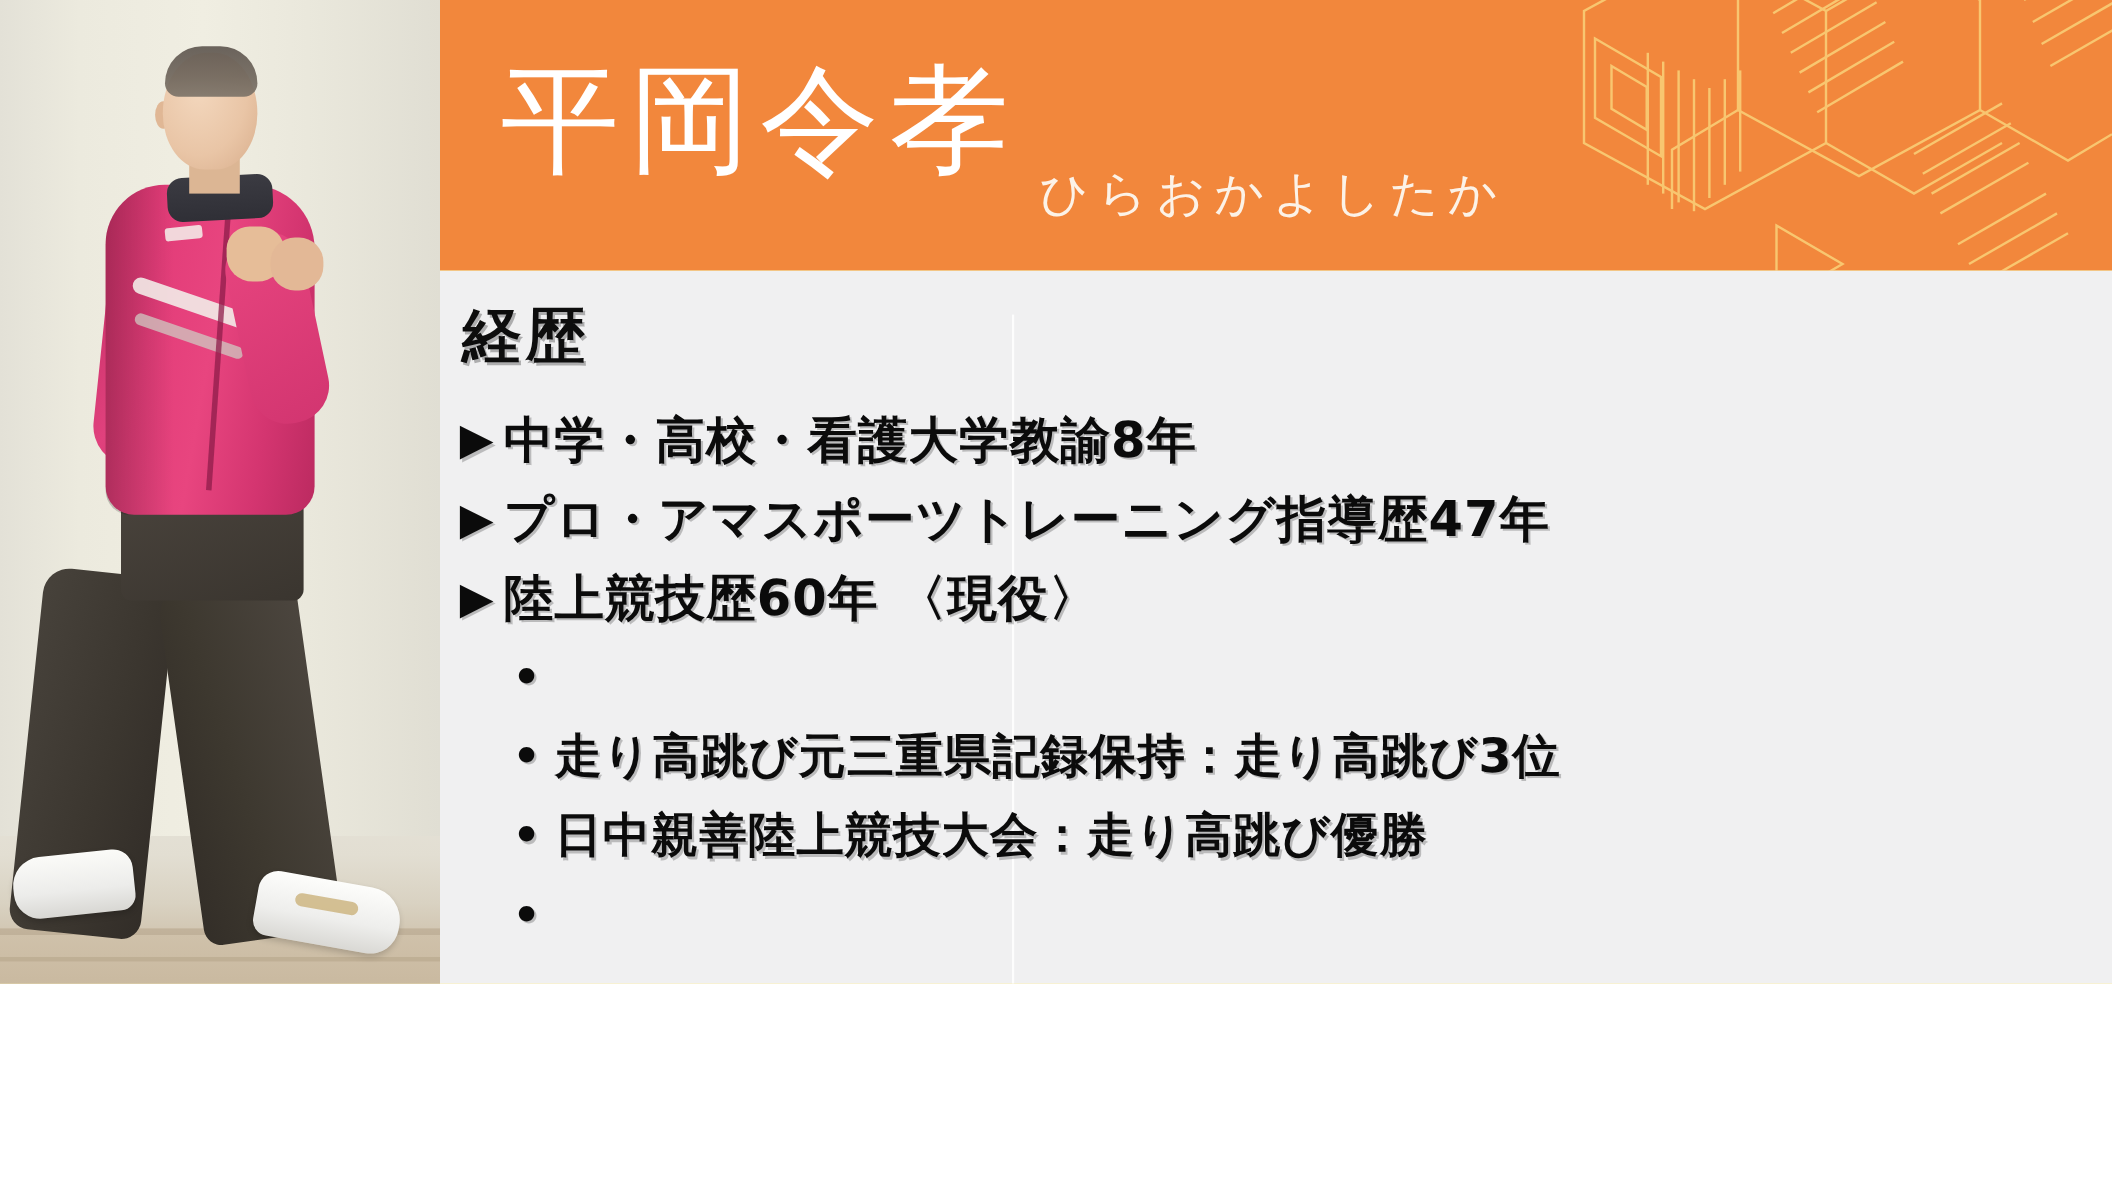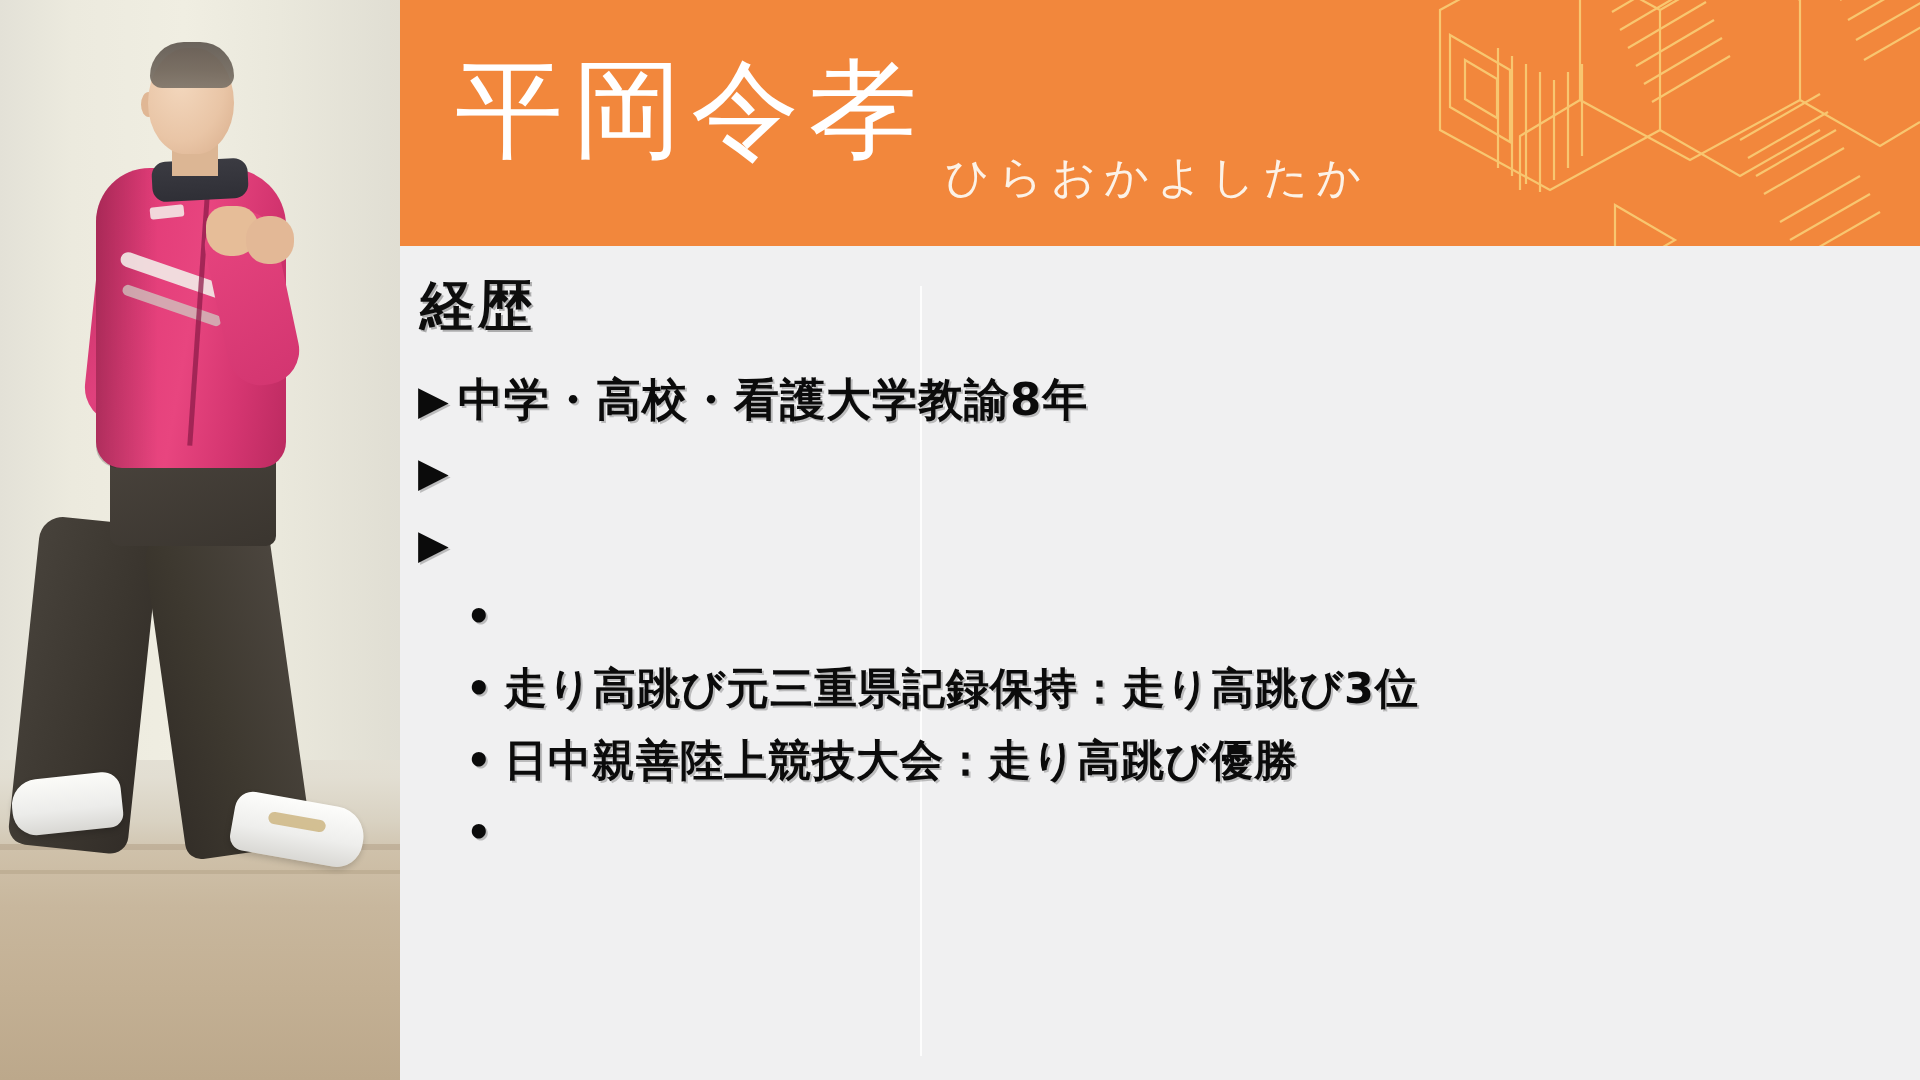--- a/index.html
+++ b/index.html
@@ -1,17 +1,17 @@
 <!DOCTYPE html>
 <html><head>
 <meta charset="utf-8">
 <style>
   html,body{margin:0;padding:0;background:#fff;}
   body{width:1920px;height:1080px;overflow:hidden;font-family:"DejaVu Sans","Liberation Sans",sans-serif;}
-  .slide{position:relative;width:1920px;height:1080px;overflow:hidden;background:#fde047;}
+  .slide{position:relative;width:1920px;height:894px;overflow:hidden;background:#fde047;}
 
   
   .photo{position:absolute;left:0;top:0;width:400px;height:1080px;overflow:hidden;
          background:linear-gradient(180deg,#e7e5dc 0%,#e9e7de 62%,#e2ded2 72%,#d9d2c2 76%,#cdbfa8 80%,#c9b69c 86%,#c2ad92 94%,#bda78c 100%);}
   .wall-seam{position:absolute;left:0;top:0;width:400px;height:760px;
              background:linear-gradient(90deg,#e3e1d7 0%,#eceade 18%,#f0eee2 46%,#eae8dc 70%,#e0ded3 100%);}
   .floor{position:absolute;left:0;bottom:0;width:400px;height:230px;
          background:linear-gradient(180deg,#cfc1aa 0%,#c8b79d 25%,#c3b094 60%,#bca88b 100%);}
   .floor-line{position:absolute;left:0;bottom:206px;width:400px;height:4px;background:#b9a98f;opacity:.7;}
   .baseboard{position:absolute;left:0;bottom:222px;width:400px;height:14px;background:#b3a186;opacity:.55;}
@@ -175,23 +175,25 @@
     <div class="vline"></div>
     <div class="heading">経歴</div>
 
     <div class="items">
       <div class="item lvl1">
         <span class="marker">▶</span>
         <span class="txt">中学・高校・看護大学教諭8年</span>
       </div>
       <div class="item lvl1">
         <span class="marker">▶</span>
+        <span class="txt">プロ・アマスポーツトレーニング指導歴47年</span>
       </div>
       <div class="item lvl1">
         <span class="marker">▶</span>
+        <span class="txt">陸上競技歴60年 〈現役〉</span>
       </div>
       <div class="item lvl2">
         <span class="marker">•</span>
       </div>
       <div class="item lvl2">
         <span class="marker">•</span>
         <span class="txt">走り高跳び元三重県記録保持：走り高跳び3位</span>
       </div>
       <div class="item lvl2">
         <span class="marker">•</span>

